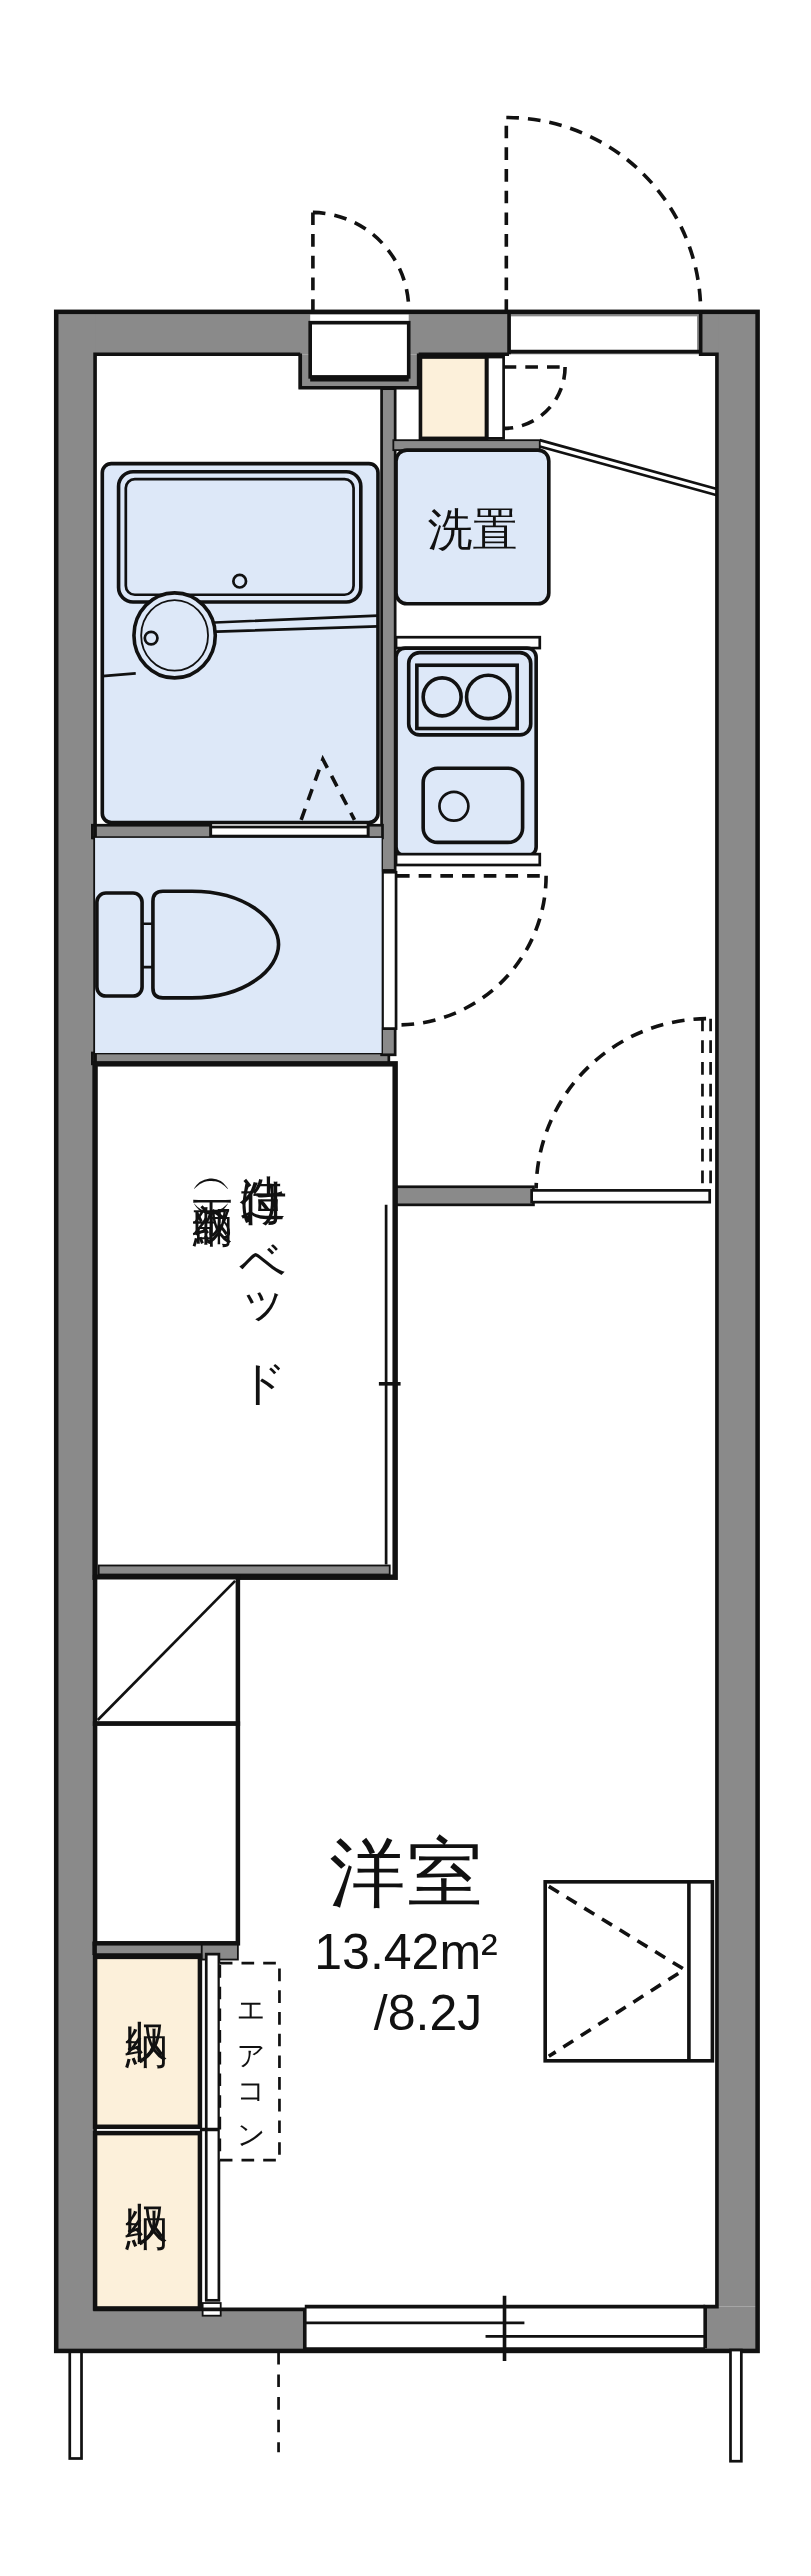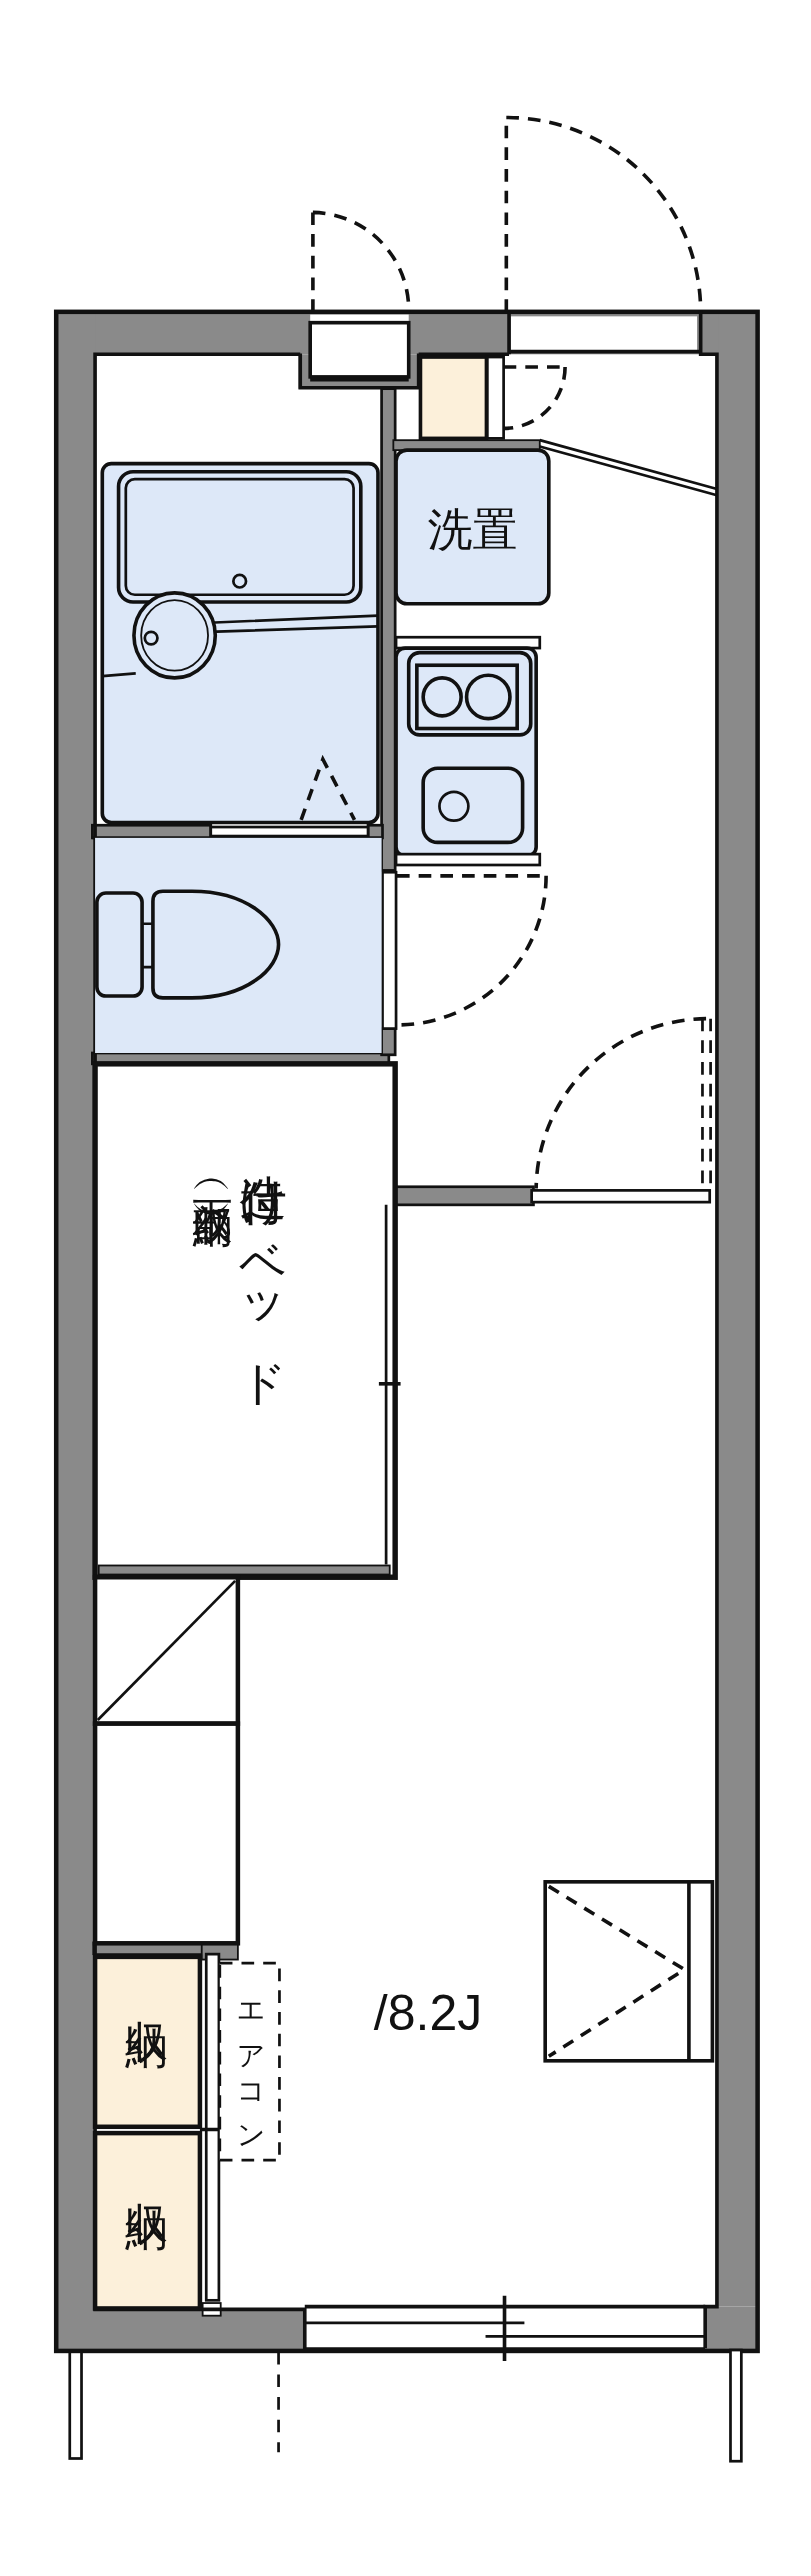--- a/index.html
+++ b/index.html
@@ -156,20 +156,22 @@
       <path d="M781,1127 A190,190 0 0 0 593,1315"></path>
       <path d="M777,1127 V1317 M786,1127 V1317" stroke-width="3"></path>
     </g>
   </svg>
 
   <div class="lbl" id="washer-label">洗置</div>
 
   <div class="lbl vert center" id="bed-label-1">造付けベッド</div>
   <div class="lbl vert center" id="bed-label-2">（下部収納）</div>
 
+  <div class="lbl center" id="room-name">洋室</div>
+  <div class="lbl center" id="room-area">13.42m²</div>
   <div class="lbl center" id="room-size">/8.2J</div>
 
   <div class="lbl vert center" id="storage-upper-label">収納</div>
   <div class="lbl vert center" id="storage-lower-label">収納</div>
 
   <div class="lbl vert center" id="aircon-label">エアコン</div>
 </div>
 
 
 </body></html>

